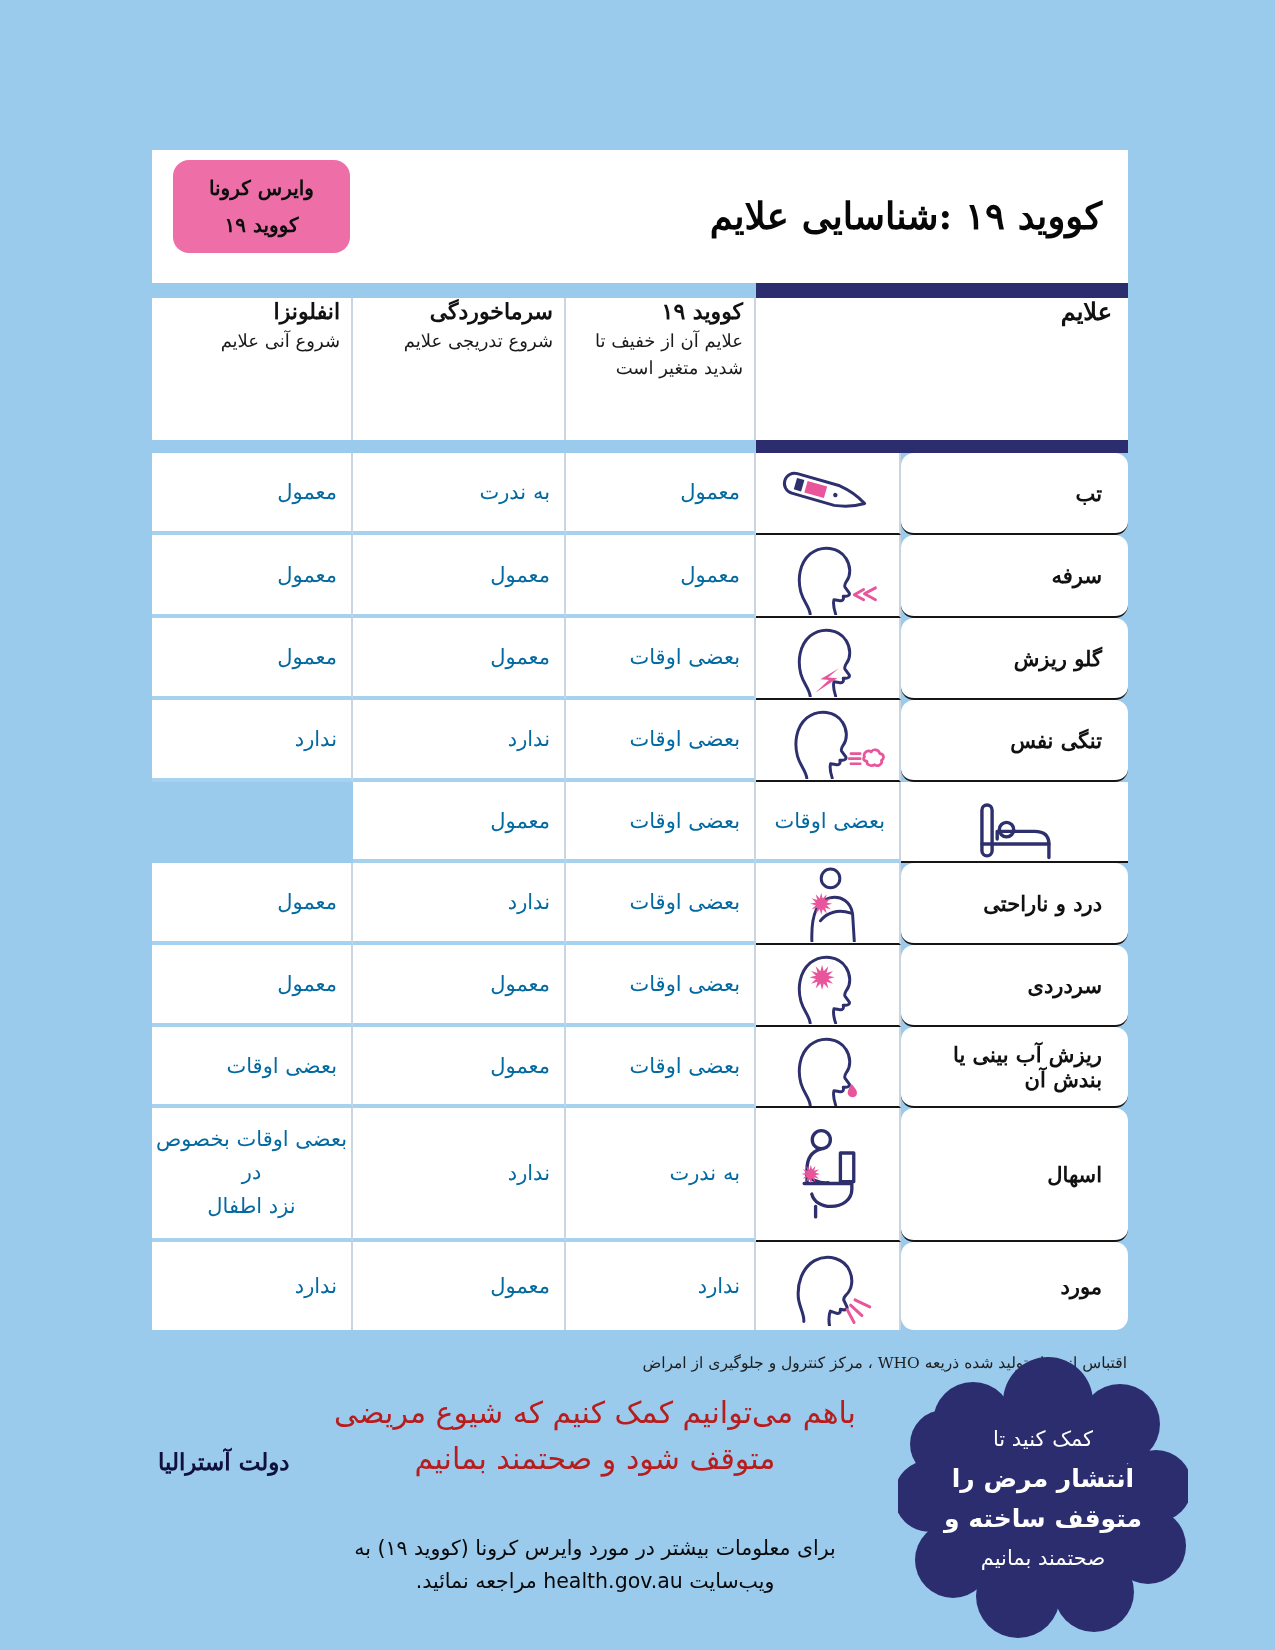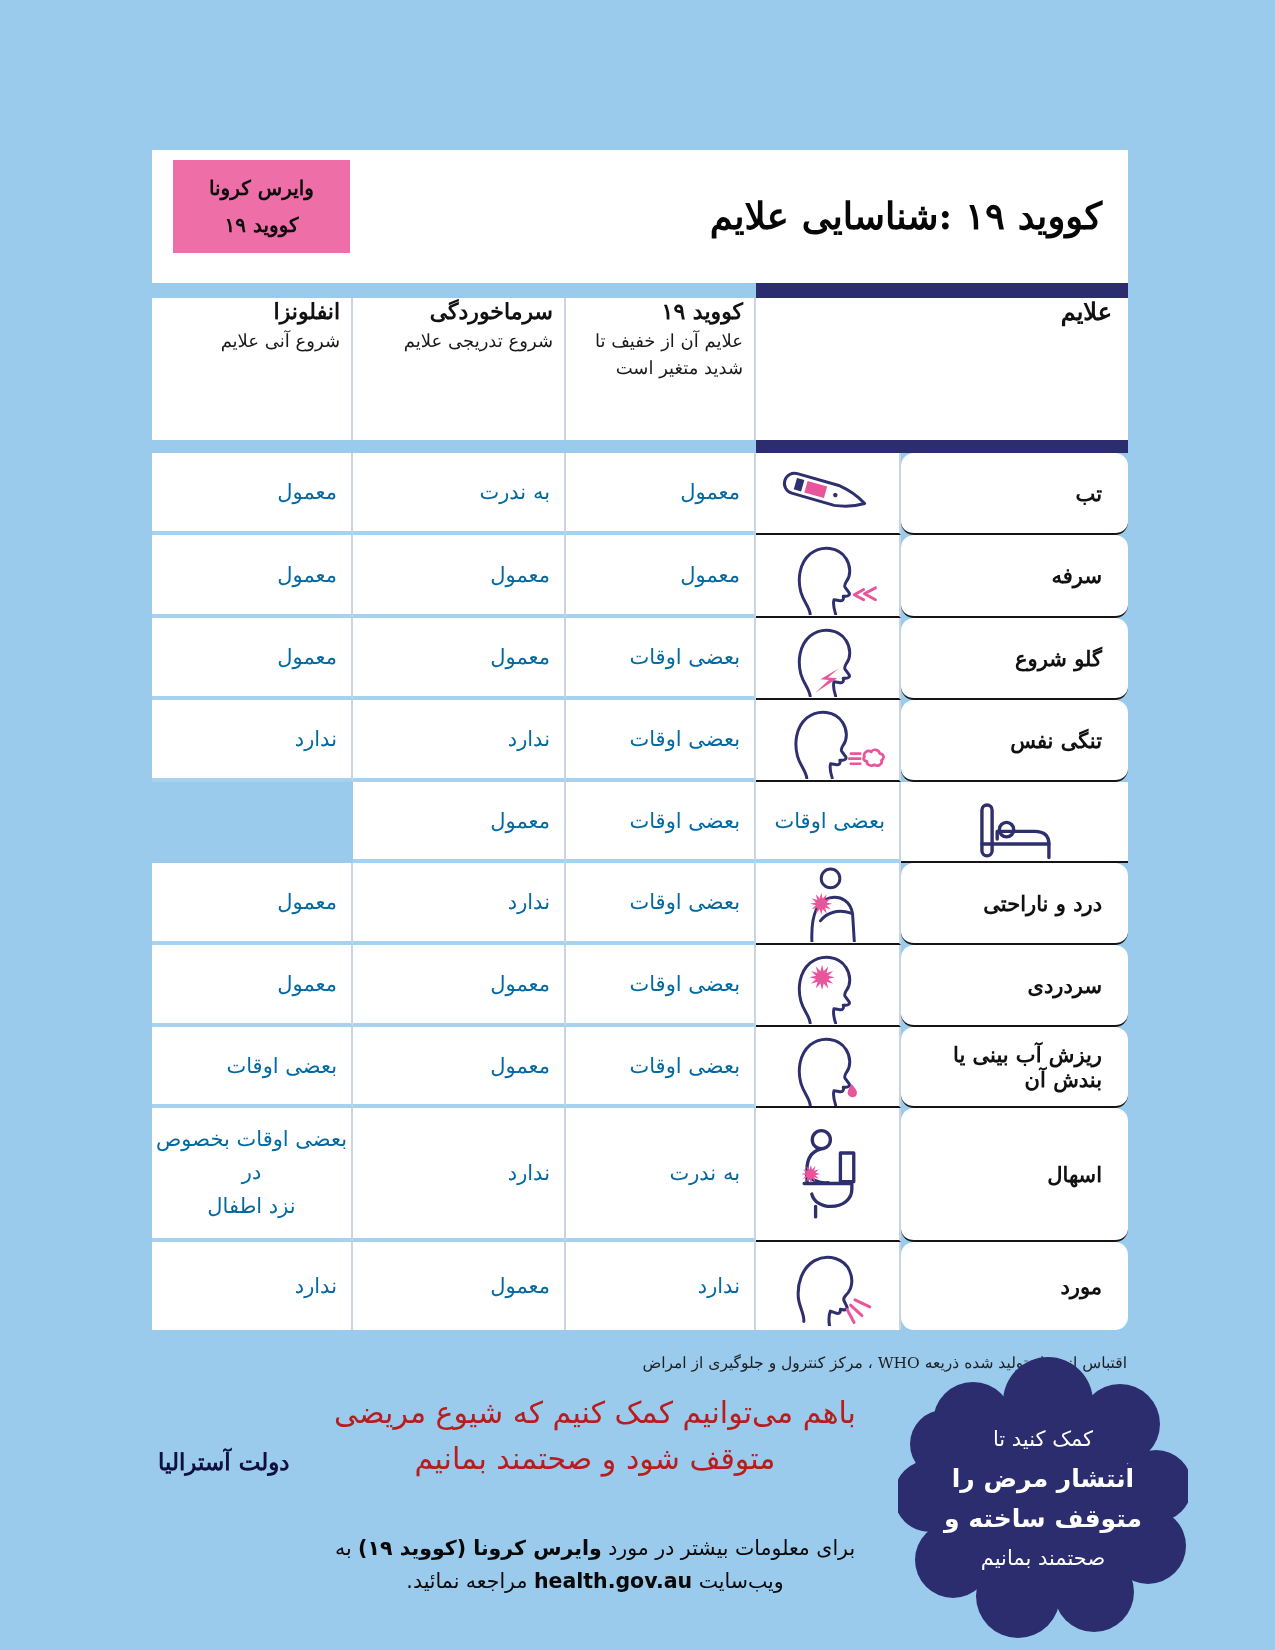--- a/index.html
+++ b/index.html
@@ -9,21 +9,21 @@
     overflow:hidden; direction:rtl;
     font-family:"DejaVu Serif","Liberation Serif",serif; color:#111;
   }
   .sheet { position:absolute; left:152px; top:150px; width:976px; }
 
   
   .header-block { position:relative; height:133px; background:#ffffff; }
   .badge {
     position:absolute; left:21px; top:10px; width:177px; height:93px;
     background:#ee6fa7; display:flex; flex-direction:column; justify-content:space-around;
-    padding:10px 6px; text-align:center; font-weight:bold; font-size:20px; color:#0d0d0d;
+    padding:10px 6px; text-align:center; font-weight:bold; font-size:20px; color:#0d0d0d;border-radius:16px;
   }
   .main-title {
     position:absolute; right:26px; top:44px;
     font-size:37px; font-weight:bold; color:#070707; letter-spacing:0;
   }
   .gap-row { height:15px; display:flex; }
   .gap-row .navy-seg { width:372px; height:100%; background:#2b2d6e; }
   .gap-mid { height:13px; display:flex; }
   .gap-mid .navy-seg { width:372px; height:100%; background:#2b2d6e; }
 
@@ -60,21 +60,21 @@
   .message {
     position:absolute; top:1390px; left:295px; width:600px; text-align:center;
     font-family:"DejaVu Sans","Liberation Sans",sans-serif;
     font-size:30px; line-height:46px; color:#b91c1c;
   }
   .info {
     position:absolute; top:1532px; left:295px; width:600px; text-align:center;
     font-family:"DejaVu Sans","Liberation Sans",sans-serif;
     font-size:20.5px; line-height:33px; color:#080808;
   }
-  .info b { font-weight:bold; }
+  .info b { font-weight:normal; }
   .gov {
     position:absolute; top:1448px; left:158px;
     font-size:23px; font-weight:bold; color:#10103d;
   }
   .cloud-wrap { position:absolute; left:898px; top:1344px; width:290px; height:300px; }
   .cloud-wrap text {
     font-family:"DejaVu Sans","Liberation Sans",sans-serif; fill:#ffffff;
   }
 </style>
 </head>
@@ -142,21 +142,21 @@
             <path d="M121 60 l-13 7 l13 7"></path>
           </g>
         </svg>
       </div>
       <div class="c c-val">معمول</div>
       <div class="c c-val">معمول</div>
       <div class="c c-val">معمول</div>
     </div>
 
     <div class="row" style="height:82px">
-      <div class="c c-symptom">گلو شروع</div>
+      <div class="c c-symptom">گلو ریزش</div>
       <div class="c c-icon">
         <svg width="124" height="78" viewBox="0 0 130 92" fill="none" stroke="#2e2f6d" stroke-width="3.5" stroke-linecap="round" stroke-linejoin="round">
           <path d="M44 91 C43 82 36 76 33 65 C29 50 31 31 44 20 C58 9 78 12 86 25 C92 34 92 45 87 52 C85 55 84 56 85 59 L90 66 C91 68 89 70 86 70 L83 70 C84 74 82 76 78 75 L72 74 C71 78 72 85 74 91"></path>
           <polygon fill="#e8559b" stroke="none" points="78,58 56,71 66,72 50,87 76,70 65,69"></polygon>
         </svg>
       </div>
       <div class="c c-val">بعضی اوقات</div>
       <div class="c c-val">معمول</div>
       <div class="c c-val">معمول</div>
     </div>

